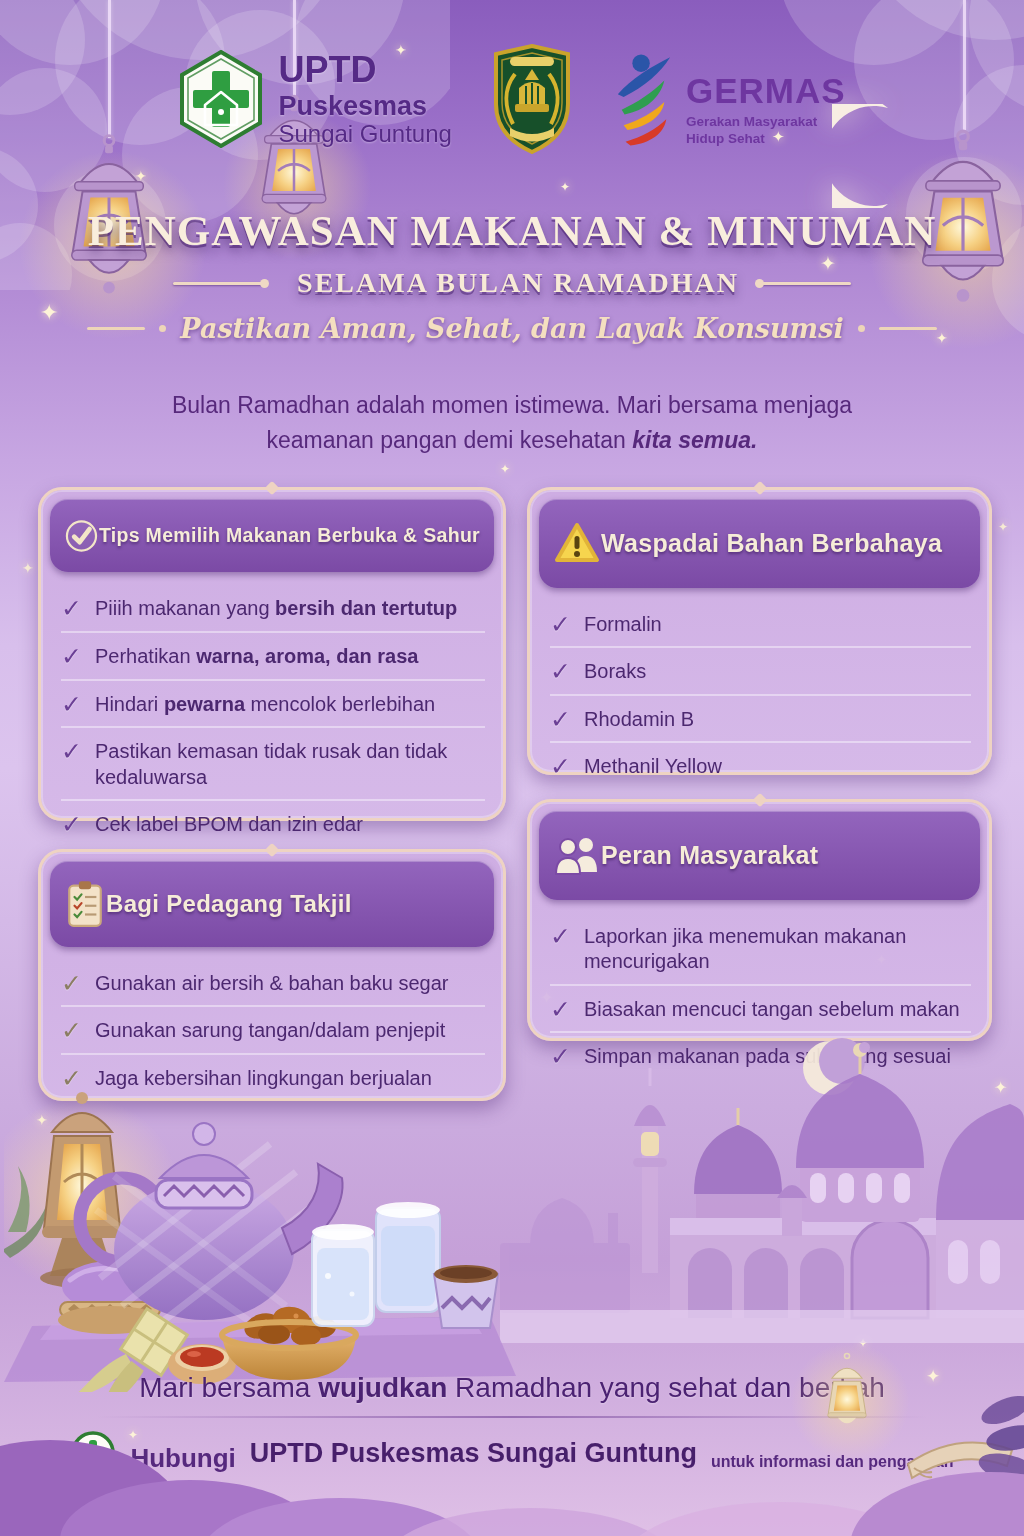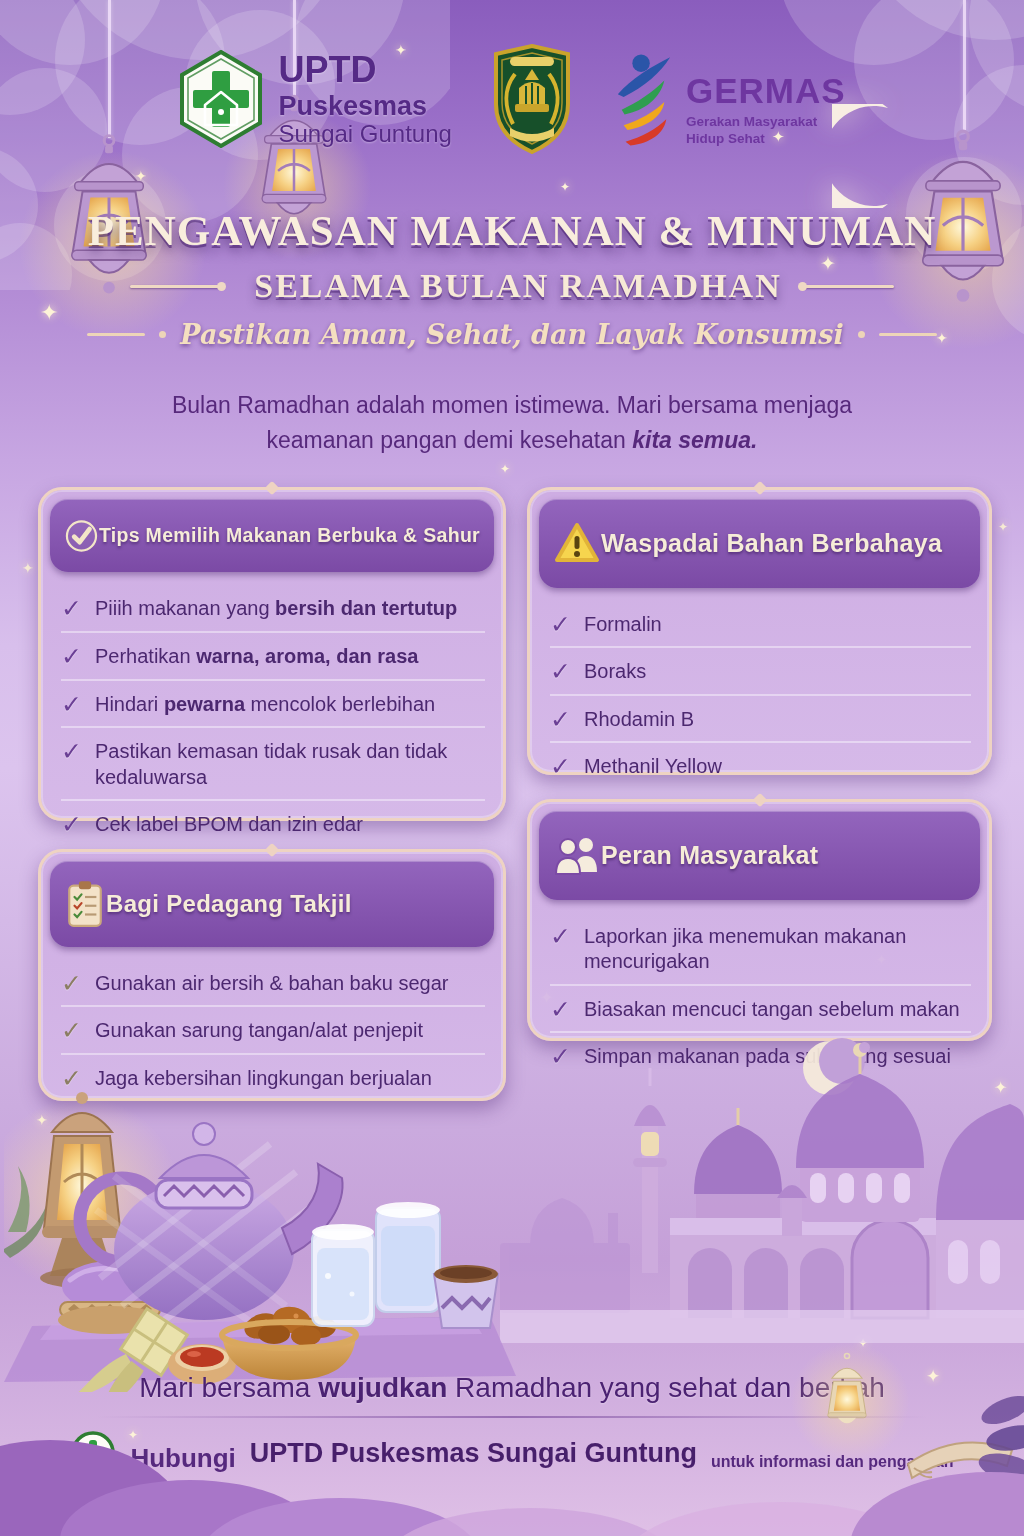--- a/index.html
+++ b/index.html
@@ -22,21 +22,21 @@
   .uptd-text .l2{font-size:27px;font-weight:700;}
   .uptd-text .l3{font-size:24px;font-weight:500;}
   .germas{display:flex;align-items:flex-end;gap:12px;}
   .germas-text .g1{font-size:35px;font-weight:800;color:#6e36a0;letter-spacing:1px;}
   .germas-text .g2{font-size:13.5px;color:#6e36a0;font-weight:600;line-height:1.25;margin-top:3px;}
   
   .titleband{position:absolute;top:206px;left:0;right:0;text-align:center;}
   .t1{font-family:"Liberation Serif","DejaVu Serif",serif;font-weight:700;font-size:43px;letter-spacing:1px;color:#f9eedd;
       text-shadow:0 3px 0 rgba(70,30,110,.55),0 6px 12px rgba(45,15,80,.55);}
   .t2row{display:flex;justify-content:center;align-items:center;gap:20px;margin-top:12px;}
-  .t2{font-family:"Liberation Serif","DejaVu Serif",serif;font-weight:700;font-size:34px;letter-spacing:2px;color:#f7ead6;
+  .t2{font-family:"Liberation Serif","DejaVu Serif",serif;font-weight:700;font-size:28px;letter-spacing:2px;color:#f7ead6;
       text-shadow:0 3px 0 rgba(70,30,110,.5),0 5px 10px rgba(45,15,80,.5);margin-left:12px;}
   .tline{width:92px;height:3px;background:#efd9c4;border-radius:2px;box-shadow:0 1px 2px rgba(70,30,110,.5);position:relative;}
   .tline::after{content:"";position:absolute;top:-3px;width:9px;height:9px;background:#efd9c4;border-radius:50%;}
   .tline.left::after{right:-4px;} .tline.right::after{left:-4px;}
   .subrow{display:flex;justify-content:center;align-items:center;gap:14px;margin-top:14px;}
   .subtitle{font-family:"DejaVu Serif","Liberation Serif",serif;font-style:italic;font-weight:700;font-size:27px;color:#f4dfc0;
       text-shadow:0 2px 4px rgba(70,30,110,.6);}
   .sline{width:58px;height:2.5px;background:#edd5b8;border-radius:2px;}
   .sdot{width:7px;height:7px;background:#edd5b8;border-radius:50%;}
   
@@ -352,21 +352,21 @@
       </svg>
       <h2 class="card-title">Bagi Pedagang Takjil</h2>
     </div>
     <ul>
       <li>
           <span class="chk olive"></span>
         <p><span>Gunakan air bersih &amp; bahan baku segar</span></p>
         </li>
       <li>
           <span class="chk olive"></span>
-        <p><span>Gunakan sarung tangan/alat penjepit</span></p>
+        <p><span>Gunakan sarung tangan/dalam penjepit</span></p>
         </li>
       <li>
           <span class="chk olive"></span>
         <p><span>Jaga kebersihan lingkungan berjualan</span></p>
         </li>
     </ul>
   </section>
 
   <svg class="abs" style="left:500px;top:1028px" width="524" height="315" viewBox="0 0 524 315">
     <circle cx="330" cy="40" r="27" fill="#f6ecda" opacity=".92"></circle>

